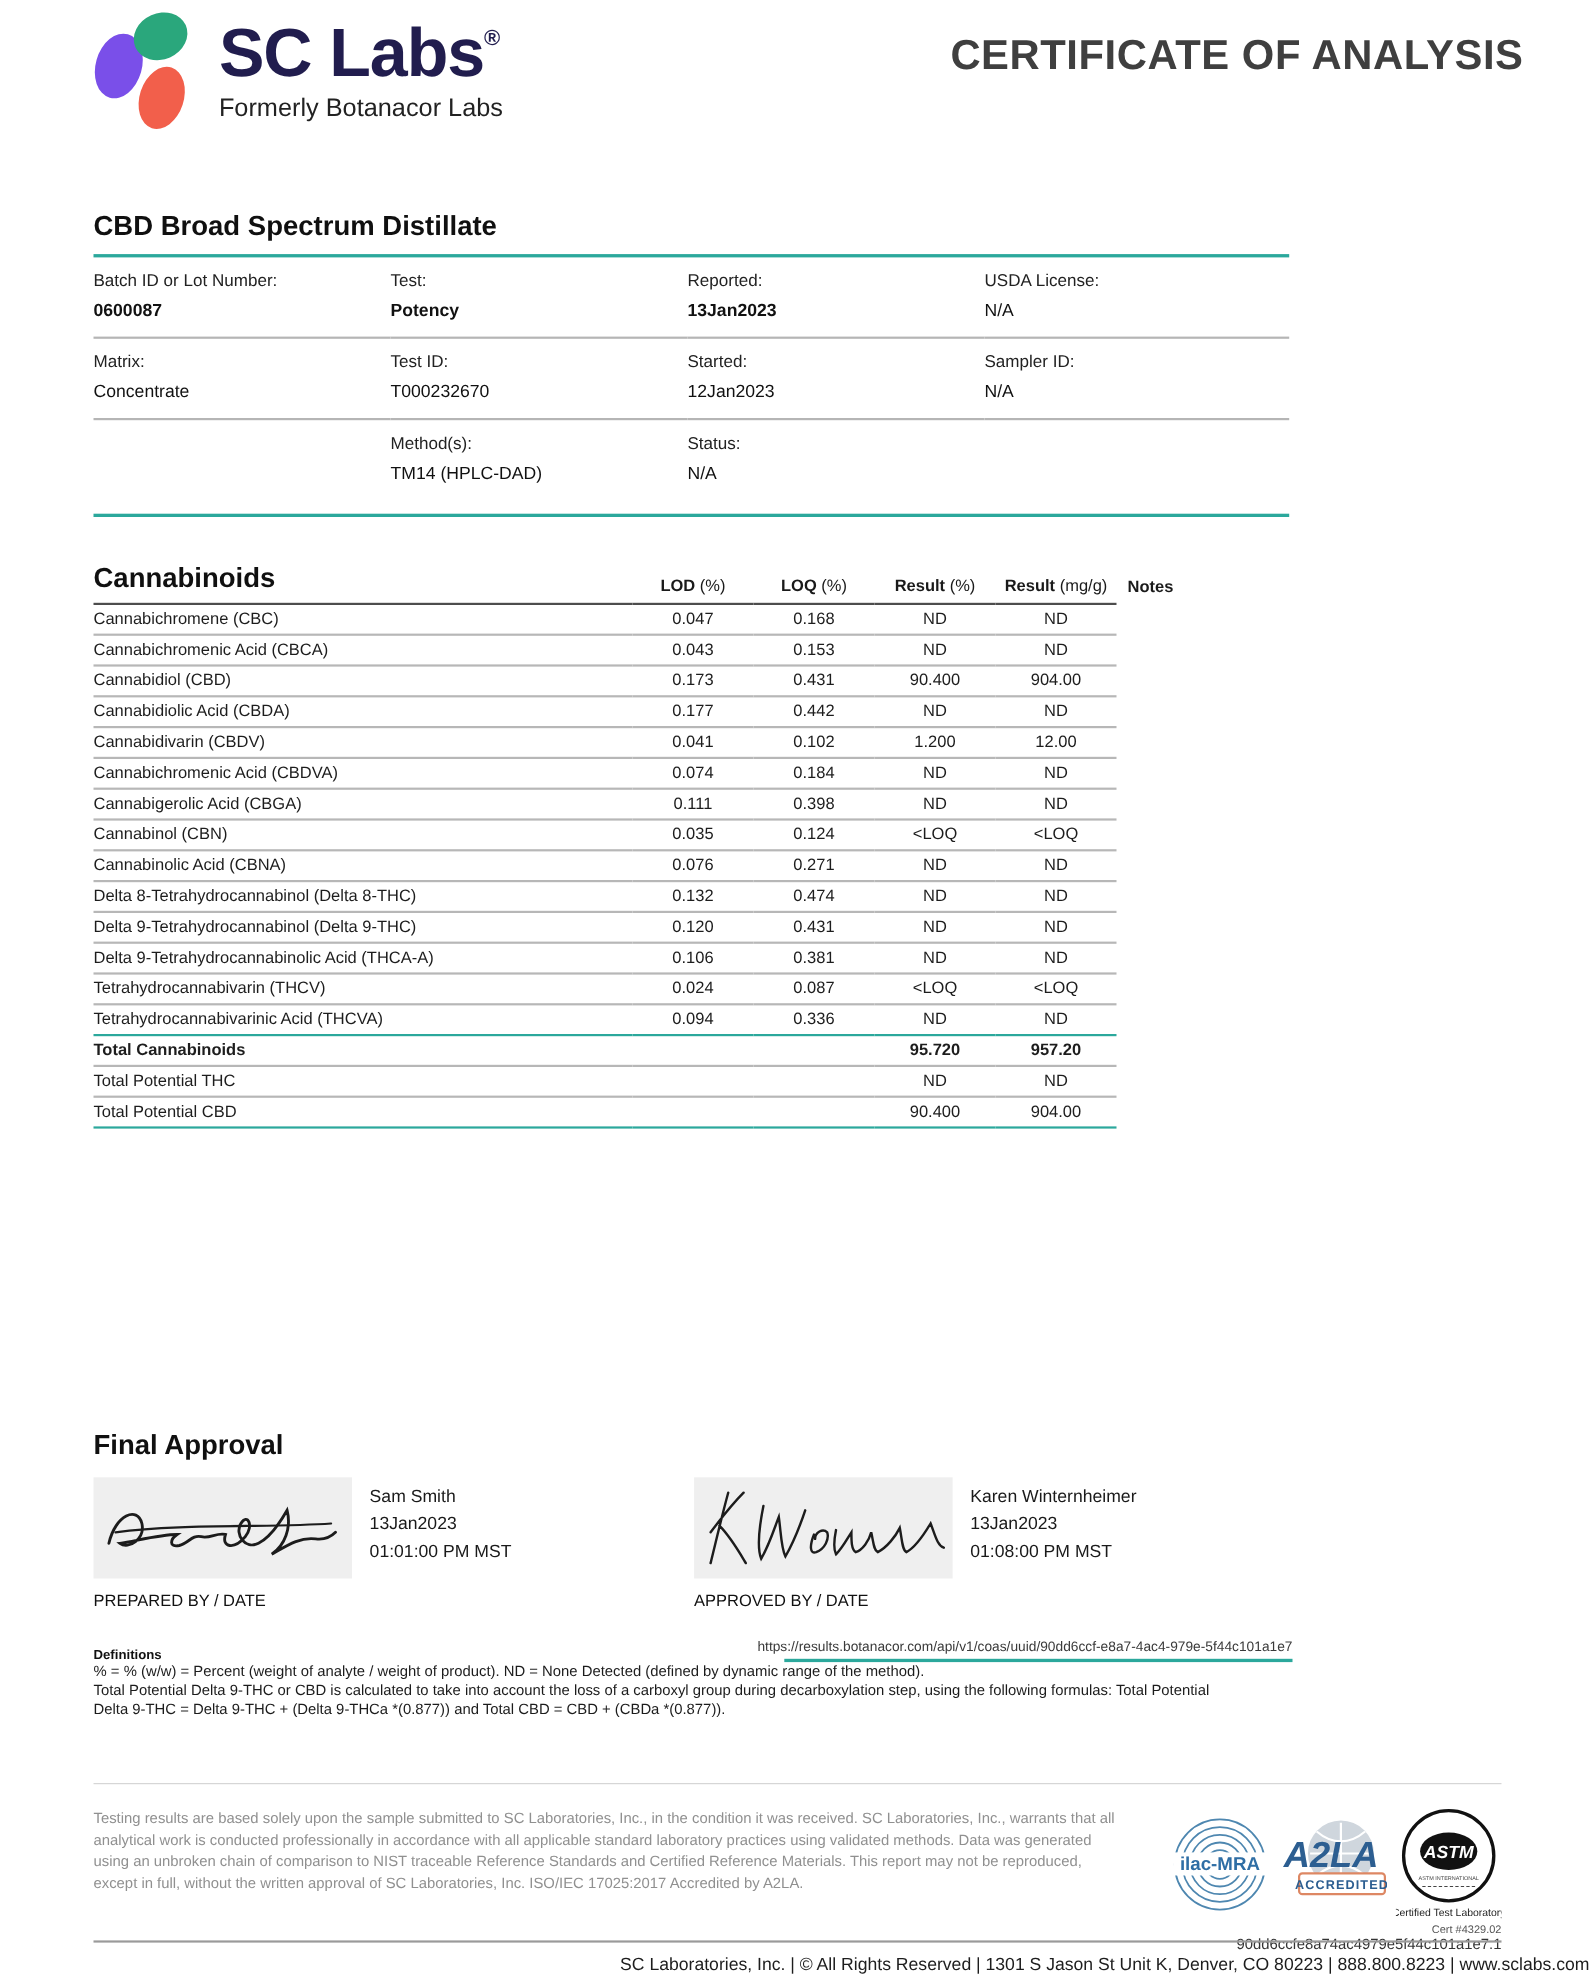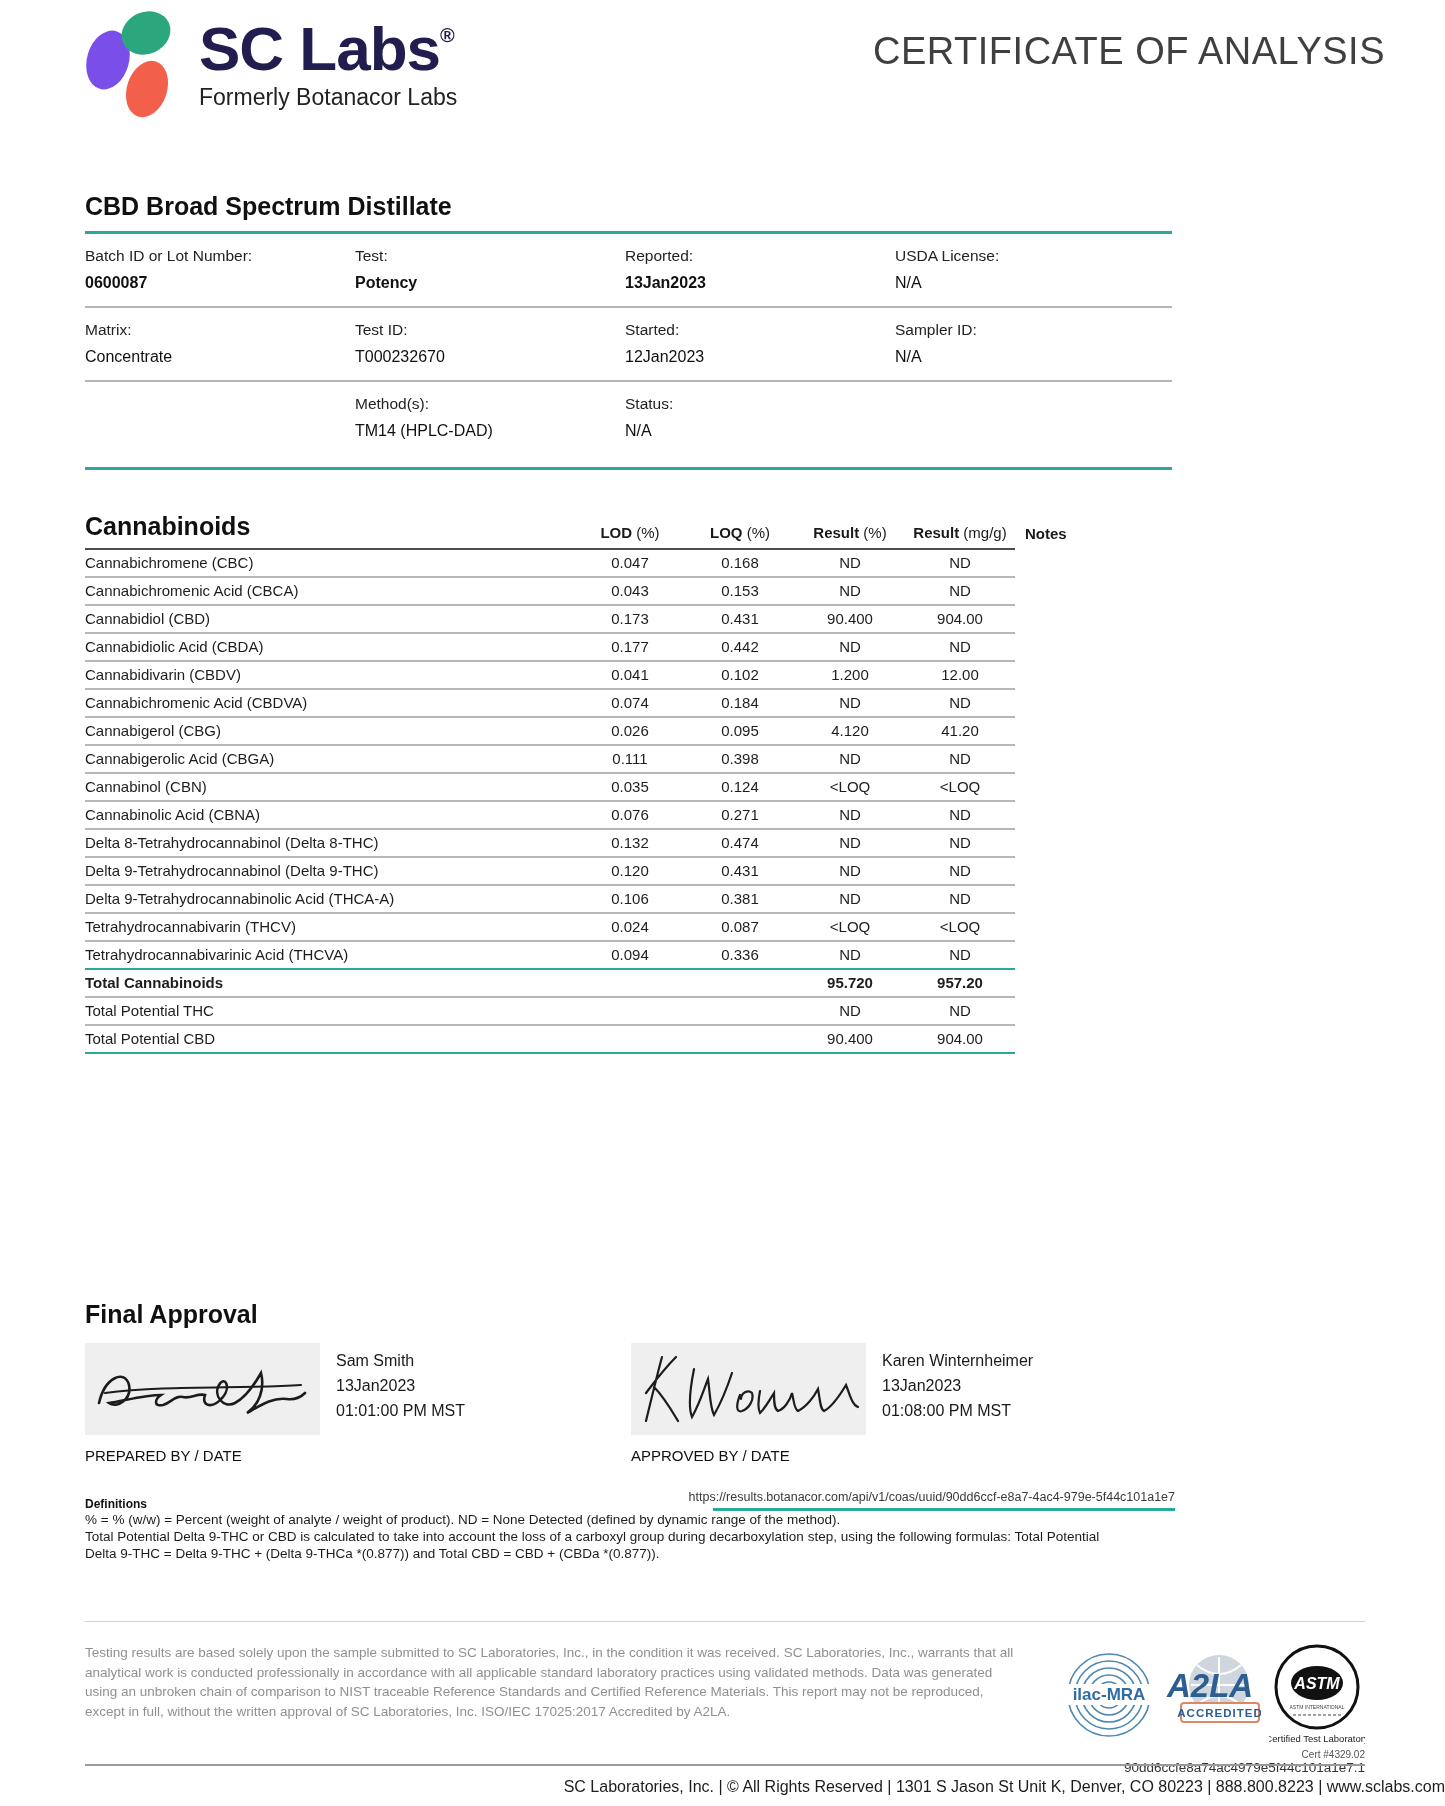--- a/index.html
+++ b/index.html
@@ -14,21 +14,21 @@
   .logo-wrap { display:flex; align-items:flex-start; }
   .logo-marks { position:relative; width:100px; height:118px; }
   .oval { position:absolute; border-radius:50%; }
   .oval.green  { left:36px; top:2px;  width:50px; height:42px; transform:rotate(-24deg); background:#2aa77c; }
   .oval.purple { left:2px;  top:20px; width:42px; height:60px; transform:rotate(16deg);  background:#7a4fe9; }
   .oval.orange { left:42px; top:50px; width:40px; height:58px; transform:rotate(18deg);  background:#f25f4b; }
   .brand-block { margin-left:14px; padding-top:6px; }
   .brand-line { font-size:62px; font-weight:bold; color:#211d4e; letter-spacing:-1px; line-height:1.05; }
   .brand-reg { font-size:20px; font-weight:bold; color:#211d4e; vertical-align:28px; }
   .brand-tagline { font-size:23px; color:#222; margin-top:3px; }
-  .doc-title { font-size:38px; font-weight:400; color:#3f3f3f; letter-spacing:0.5px; margin-top:20px; white-space:nowrap; }
+  .doc-title { font-size:38px; font-weight:700; color:#3f3f3f; letter-spacing:0.5px; margin-top:20px; white-space:nowrap; }
 
   
   .rule-teal { border-bottom:3px solid #2ba89c; }
 
   
   .sample { position:absolute; top:192px; left:85px; width:1087px; }
   .sample-title { font-size:25px; font-weight:bold; color:#101010; }
   .sample .rule-teal { margin-top:10px; }
   .info-grid { display:grid; grid-template-columns:270px 270px 270px 277px; }
   .info-cell { padding:13px 6px 13px 0; border-bottom:2px solid #b5b5b5; }
@@ -211,28 +211,20 @@
     <td class="c-num">1.200</td>
     <td class="c-num">12.00</td>
     <td class="c-notes"></td>
   </tr>
         <tr class="analyte-row">
     <td class="c-name">Cannabichromenic Acid (CBDVA)</td>
     <td class="c-num">0.074</td>
     <td class="c-num">0.184</td>
     <td class="c-num">ND</td>
     <td class="c-num">ND</td>
-    <td class="c-notes"></td>
-  </tr>
-        <tr class="analyte-row">
-    <td class="c-name">Cannabigerol (CBG)</td>
-    <td class="c-num">0.026</td>
-    <td class="c-num">0.095</td>
-    <td class="c-num">4.120</td>
-    <td class="c-num">41.20</td>
     <td class="c-notes"></td>
   </tr>
         <tr class="analyte-row">
     <td class="c-name">Cannabigerolic Acid (CBGA)</td>
     <td class="c-num">0.111</td>
     <td class="c-num">0.398</td>
     <td class="c-num">ND</td>
     <td class="c-num">ND</td>
     <td class="c-notes"></td>
   </tr>

